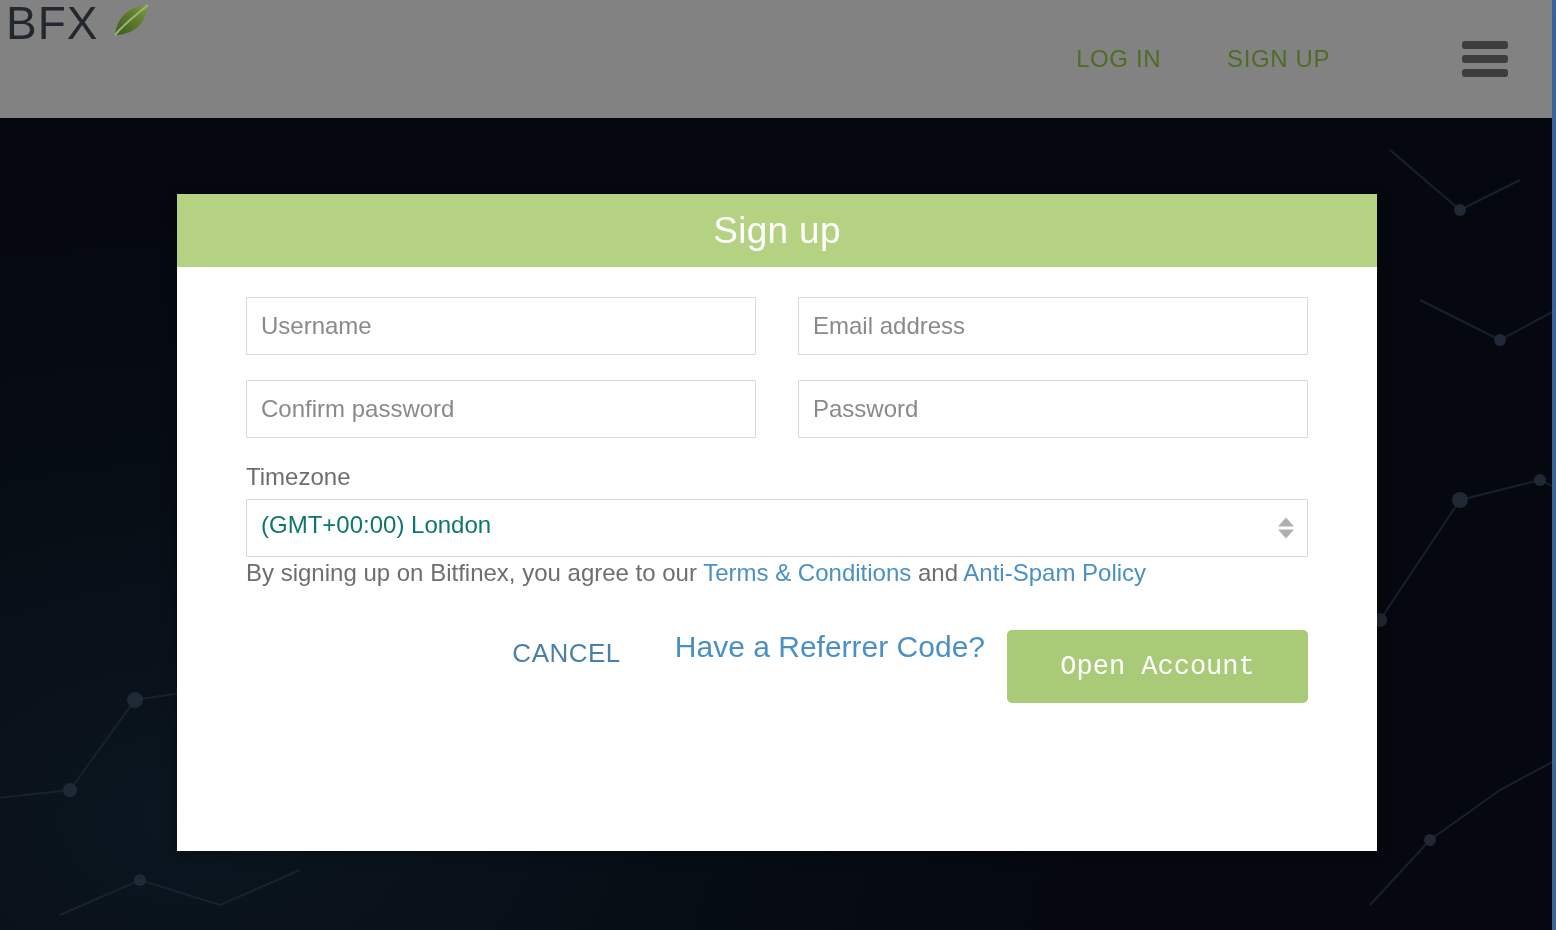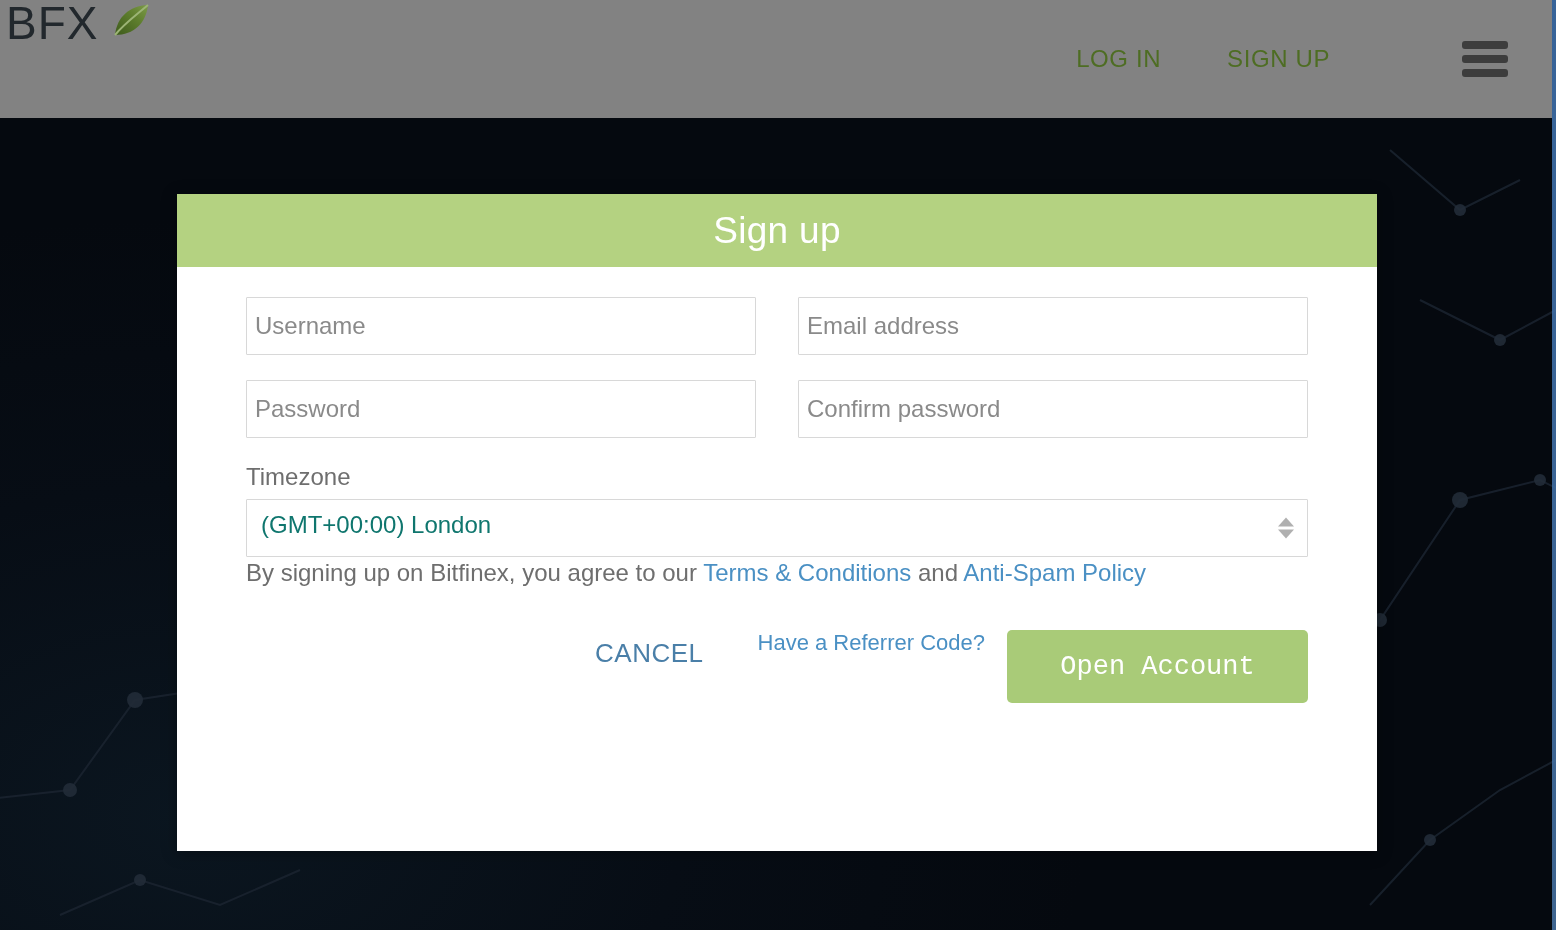--- a/index.html
+++ b/index.html
@@ -147,21 +147,21 @@
   .field { flex: 1; position: relative; }
 
   .text-input {
     width: 100%;
     height: 58px;
     border: 1px solid #d8d8d8;
     background: #fff;
     font-family: "Liberation Sans", sans-serif;
     font-size: 24px;
     color: #6e6e6e;
-    padding: 0 8px;
+    padding: 0 14px;
     outline: none;
     border-radius: 1px;
   }
   .text-input::placeholder { color: #8a8a8a; opacity: 1; }
 
   .field-label {
     display: block;
     font-size: 24px;
     color: #6e6e6e;
     margin-bottom: 8px;
@@ -228,21 +228,21 @@
     background: none;
     border: none;
     font-family: "Liberation Sans", sans-serif;
     font-size: 26px;
     color: #4a7fa8;
     letter-spacing: .5px;
     cursor: pointer;
     padding: 8px 4px;
   }
   #referrer-link {
-    font-size: 22px;
+    font-size: 30px;
     color: #4a90c4;
     text-decoration: none;
     cursor: pointer;
     margin-left: 50px;
     margin-right: 22px;
     white-space: nowrap;
   }
   #open-account-button {
     background: #a9cb78;
     border: none;
@@ -327,24 +327,24 @@
       <div class="field">
         <input class="text-input" type="text" id="username-input" placeholder="Username" style="">
       </div>
       <div class="field">
         <input class="text-input" type="text" id="email-input" placeholder="Email address" style="">
       </div>
     </div>
 
     <div class="form-row">
       <div class="field">
+        <input class="text-input" type="text" id="confirm-password-input" placeholder="Confirm password" style="">
+      </div>
+      <div class="field">
         <input class="text-input" type="text" id="password-input" placeholder="Password" style="">
-      </div>
-      <div class="field">
-        <input class="text-input" type="text" id="confirm-password-input" placeholder="Confirm password" style="">
       </div>
     </div>
 
     <div id="timezone-group">
       <span class="field-label">Timezone</span>
       <div class="select-wrap">
         <select id="timezone-select">
           <option>(GMT+00:00) London</option>
         </select>
         <span class="select-arrows">

